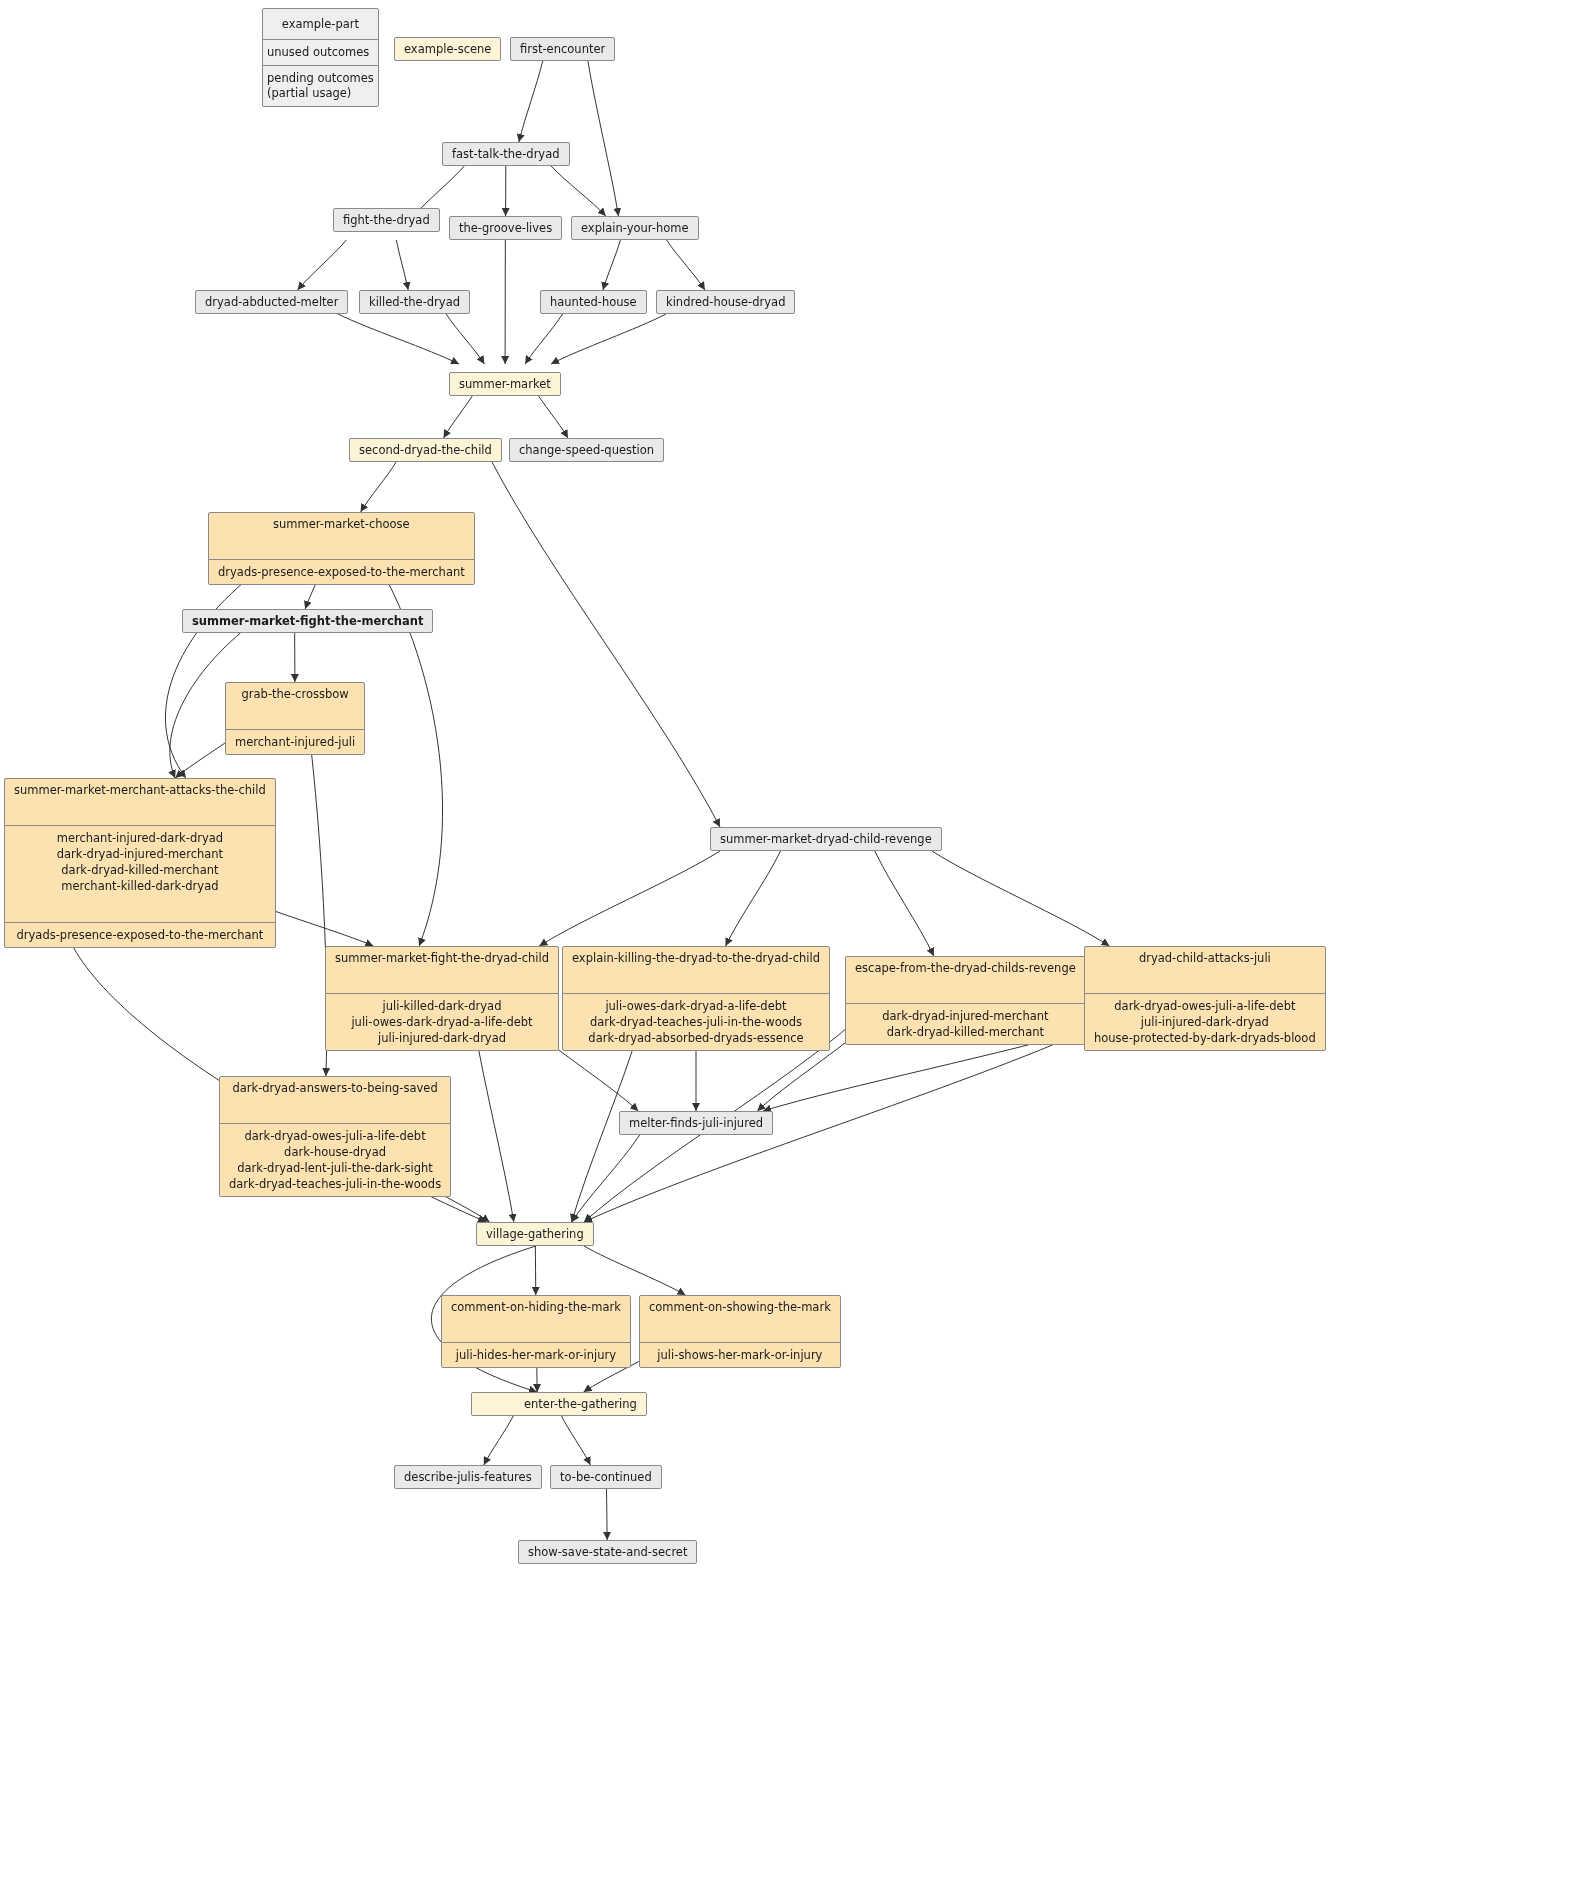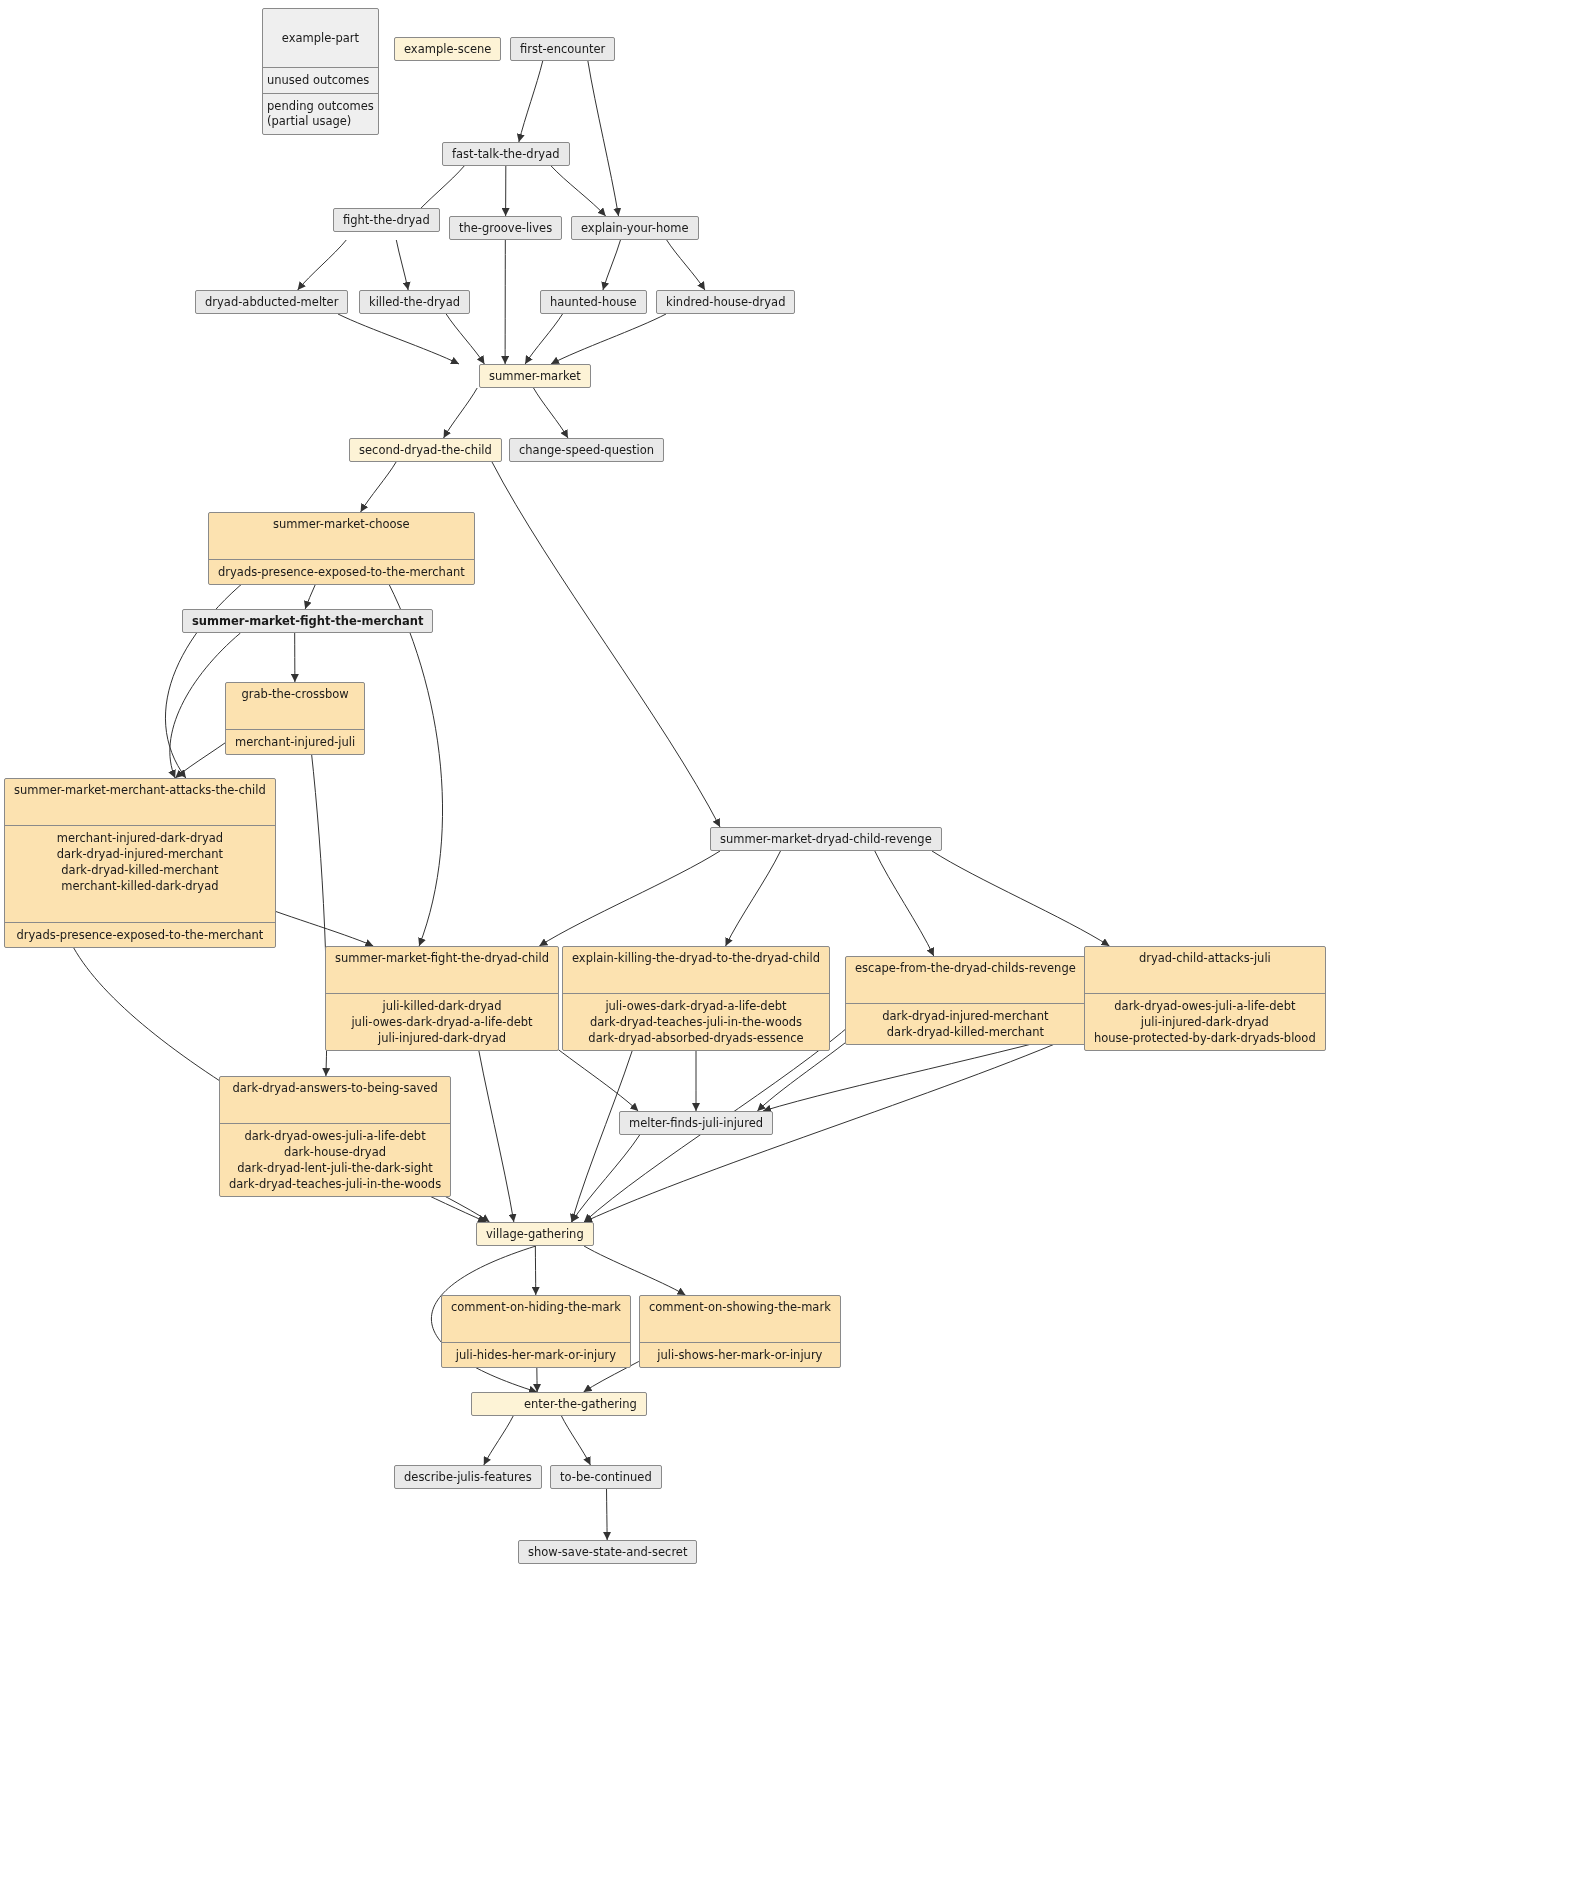--- a/index.html
+++ b/index.html
@@ -25,21 +25,21 @@
   .outcome-row { line-height: 16px; }
 
   #legend {
     position: absolute; left: 262px; top: 8px;
     border: 1px solid var(--node-border, #8a8a8a);
     border-radius: 2px;
     font-size: 11.5px; color: #1a1a1a;
     background: #efefef;
     min-width: 112px;
   }
-  #legend .lg-title { padding: 22px 10px; text-align: center; }
+  #legend .lg-title { padding: 8px 10px; text-align: center; }
   #legend .lg-row { border-top: 1px solid var(--node-border, #8a8a8a); padding: 5px 4px; white-space: pre-line; line-height: 15px; }
 </style>
 </head>
 <body>
 
 <div id="canvas">
   <svg id="edge-layer" width="1580" height="1881">
     <defs>
       <marker id="arrowhead" viewBox="0 0 10 10" refX="10" refY="5" markerWidth="8" markerHeight="8" orient="auto">
         <path d="M 0 0 L 10 5 L 0 10 z" fill="#333333"></path>
@@ -125,21 +125,21 @@
     </div>
     <div class="node part" style="top: 290px; left: 359px;">
       <div class="node-title">killed-the-dryad</div>
     </div>
     <div class="node part" style="top: 290px; left: 540px;">
       <div class="node-title">haunted-house</div>
     </div>
     <div class="node part" style="top: 290px; left: 656px;">
       <div class="node-title">kindred-house-dryad</div>
     </div>
-    <div class="node scene" style="top: 364px; left: 449px; margin-left: 30px;">
+    <div class="node scene" style="top: 372px; left: 449px;">
       <div class="node-title">summer-market</div>
     </div>
     <div class="node scene" style="top: 438px; left: 349px;">
       <div class="node-title">second-dryad-the-child</div>
     </div>
     <div class="node part" style="top: 438px; left: 509px;">
       <div class="node-title">change-speed-question</div>
     </div>
     <div class="node outcome" style="top: 512px; left: 208px;">
       <div class="node-title">summer-market-choose</div>

